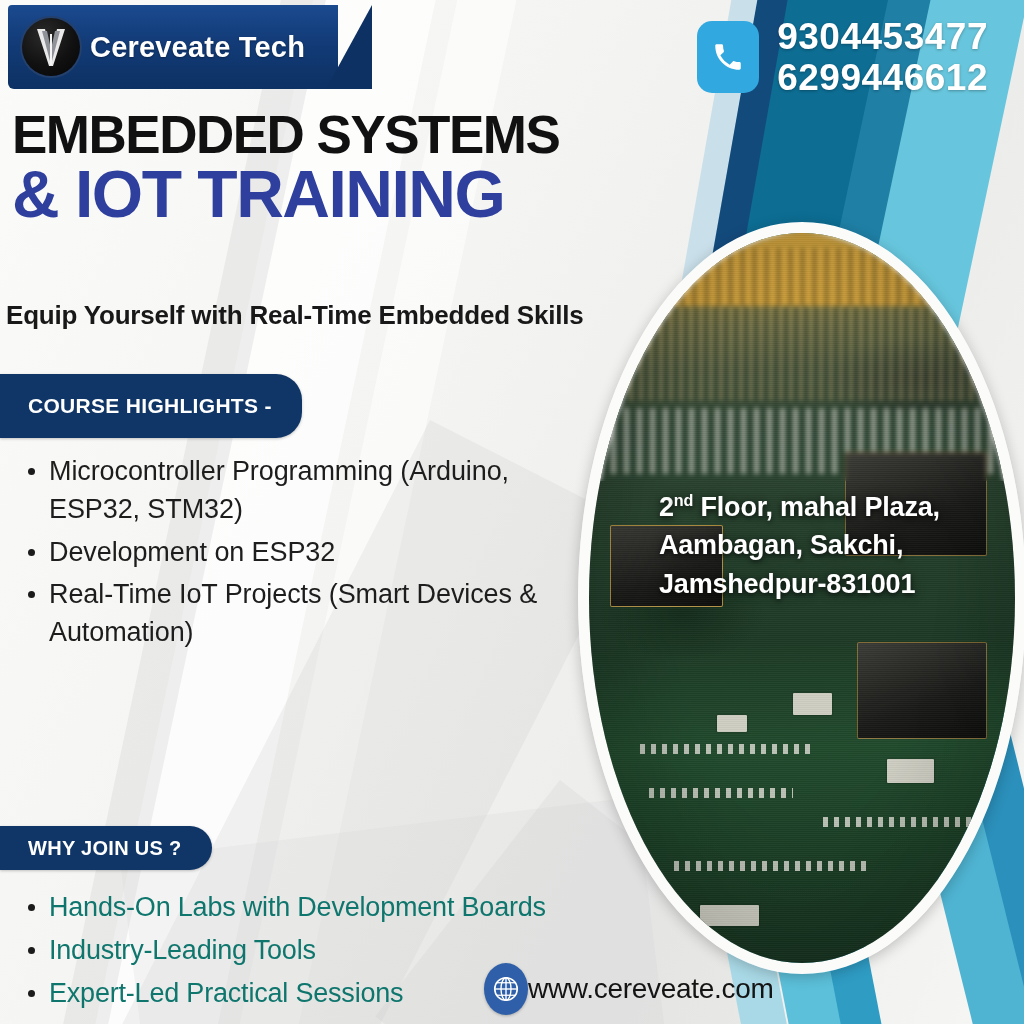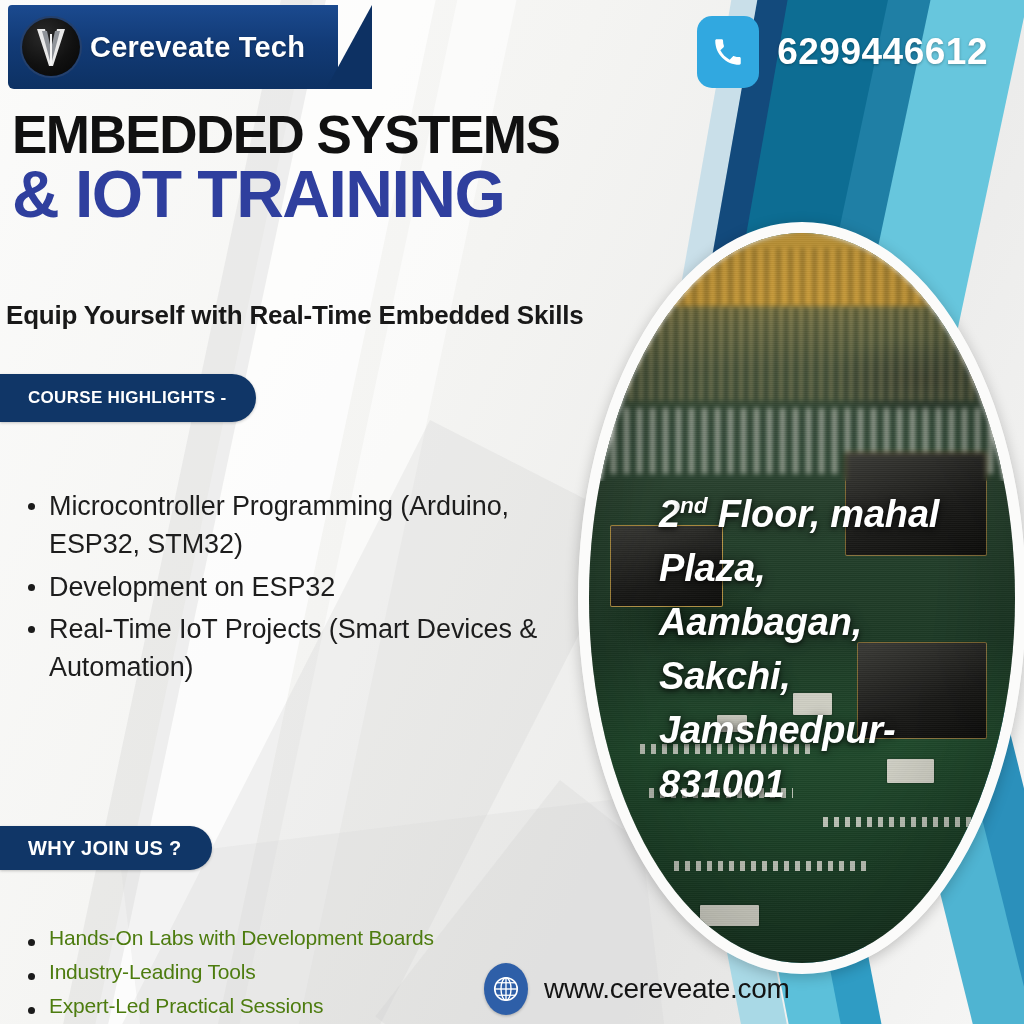--- a/index.html
+++ b/index.html
@@ -170,41 +170,40 @@
     z-index: 5;
     white-space: nowrap;
   }
 
   
   .pill {
     position: absolute;
     left: 0;
     background: #103667;
     color: #ffffff;
-    font-size: 17px;
+    font-size: 21px;
     font-weight: bold;
     letter-spacing: 0.3px;
     display: flex;
     align-items: center;
     padding: 0 30px 0 28px;
-    height: 48px;
+    height: 64px;
     border-radius: 0 26px 26px 0;
     box-shadow: 0 1px 3px rgba(0,0,0,0.22);
     z-index: 5;
     white-space: nowrap;
   }
   .pill-course { top: 374px; }
   .pill-why    { top: 826px; font-size: 20px; height: 44px; }
 
   
   .list {
     position: absolute;
     left: 28px;
     z-index: 5;
-    margin-top: 35px;
   }
   .list-course { top: 452px; width: 560px; }
   .list-why    { top: 888px; width: 560px; }
 
   .list-item {
     display: flex;
     align-items: flex-start;
     margin-bottom: 4px;
   }
   .dot {
@@ -214,22 +213,22 @@
     background: #1b1b1b;
     margin: 16px 14px 0 0;
   }
   .list-course .item-text {
     font-size: 27px;
     color: #1d1d1d;
     line-height: 1.42;
     letter-spacing: -0.1px;
   }
   .list-why .item-text {
-    font-size: 21px;
-    color: #4d7c0f;
+    font-size: 27px;
+    color: #0f766e;
     line-height: 1.44;
     letter-spacing: -0.2px;
     white-space: nowrap;
   }
 
   
   .photo-circle {
     position: absolute;
     left: 578px; top: 222px;
     width: 448px; height: 752px;
@@ -323,37 +322,35 @@
     background: radial-gradient(ellipse at 50% 45%, rgba(0,0,0,0) 45%, rgba(0,0,0,0.28) 100%);
     pointer-events: none;
   }
 
   
   .address {
     position: absolute;
     left: 70px; top: 255px;
     width: 330px;
     color: #ffffff;
-    font-size: 38px;
+    font-size: 27px;
     font-weight: bold;
     line-height: 1.42;
     text-shadow: 0 2px 5px rgba(0,0,0,0.65), 0 0 14px rgba(0,0,0,0.45);
     letter-spacing: -0.2px;
     z-index: 3;
-    font-style: italic;
   }
   .address sup { font-size: 0.60em; vertical-align: super; }
 
   
   .website {
     position: absolute;
     left: 484px; top: 963px;
     display: flex;
     align-items: center;
-    gap: 16px;
     z-index: 9;
   }
   .globe-icon {
     width: 44px; height: 52px;
     border-radius: 50%;
     background: #2e5fa8;
     display: flex; align-items: center; justify-content: center;
     flex: 0 0 auto;
     box-shadow: 0 1px 3px rgba(0,0,0,0.25);
   }
@@ -402,20 +399,21 @@
     <div class="brand-name">Cereveate Tech</div>
   </div>
 
   <div class="phone-block">
     <div class="phone-icon">
       <svg width="34" height="34" viewBox="0 0 24 24" aria-hidden="true">
         <path d="M6.6 10.8c1.4 2.8 3.8 5.2 6.6 6.6l2.2-2.2c0.3-0.3 0.7-0.4 1-0.2 1.1 0.4 2.4 0.6 3.6 0.6 0.6 0 1 0.4 1 1V20c0 0.6-0.4 1-1 1C10.6 21 3 13.4 3 4c0-0.6 0.4-1 1-1h3.5c0.6 0 1 0.4 1 1 0 1.3 0.2 2.5 0.6 3.6 0.1 0.4 0 0.8-0.2 1.1L6.6 10.8z" fill="#ffffff"></path>
       </svg>
     </div>
     <div class="phone-numbers">
+      <span>9304453477</span>
       <span>6299446612</span>
     </div>
   </div>
 
   <div class="headline">
     <div class="headline-l1">EMBEDDED SYSTEMS</div>
     <div class="headline-l2">&amp; IOT TRAINING</div>
   </div>
   <div class="subheadline">Equip Yourself with Real-Time Embedded Skills</div>
 

